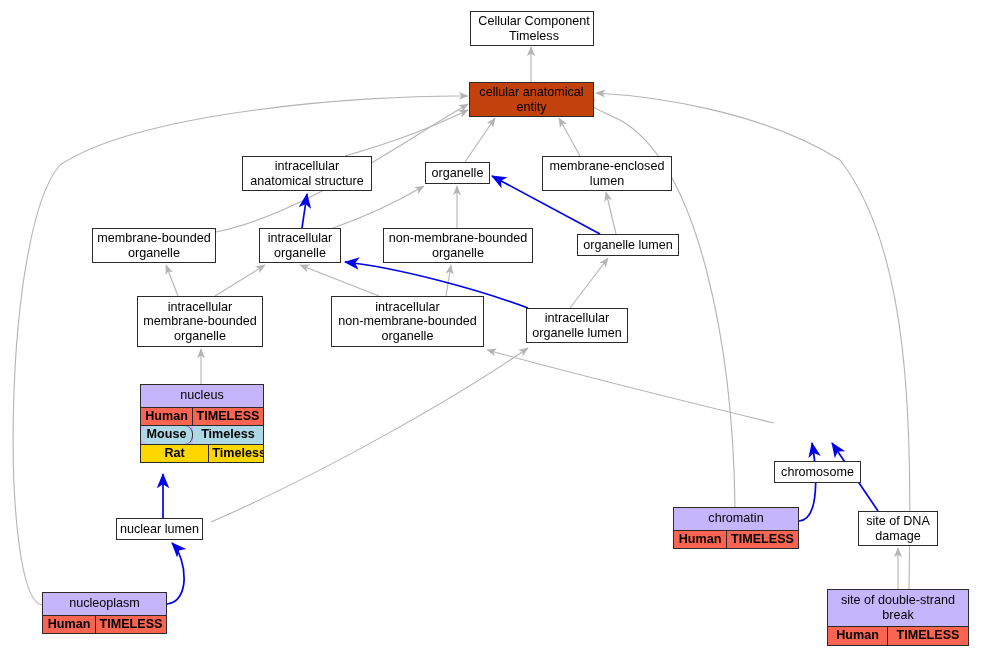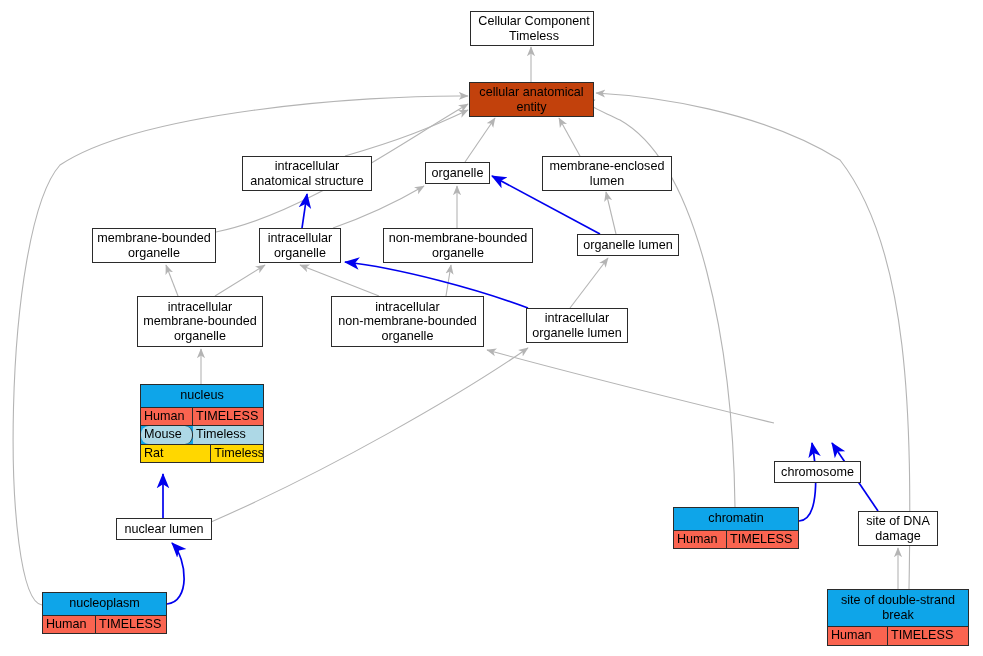--- a/index.html
+++ b/index.html
@@ -19,43 +19,44 @@
     align-items:center;
     justify-content:center;
     padding:0 4px;
     white-space:nowrap;
     z-index:5;
   }
   .tbl{
     position:absolute;
     box-sizing:border-box;
     border:1.4px solid #2b2b2b;
-    background:#0ea5e9;
+    background:#c4b5fd;
     z-index:6;
     font-size:12.6px;
     line-height:14.6px;
   }
   .tbl .title{
     box-sizing:border-box;
     text-align:center;
     color:#000;
     padding:3px 4px 4px 4px;
     white-space:nowrap;
   }
   .tbl .row{
     display:flex;
     border-top:1.4px solid #2b2b2b;
   }
   .tbl .row .c{
     box-sizing:border-box;
-    text-align:left;
+    text-align:center;
     color:#000;
     padding:1px 3px 2px 3px;
     white-space:nowrap;
     overflow:hidden;
+    font-weight:bold;
   }
   .tbl .row .c.left{border-right:1.4px solid #2b2b2b;}
 </style>
 </head>
 <body>
 
 <div id="canvas">
 
   <svg id="edges" viewBox="0 0 983 656" xmlns="http://www.w3.org/2000/svg">
     <defs>
@@ -130,21 +131,21 @@
       </div>
       <div class="node" style="left: 331px; top: 296px; width: 153px; height: 51px; border-color: rgb(43, 43, 43); background: rgb(255, 255, 255);">
         <span><span>intracellular</span><br><span>non-membrane-bounded</span><br><span>organelle</span></span>
       </div>
       <div class="node" style="left: 526px; top: 308px; width: 102px; height: 35px; border-color: rgb(43, 43, 43); background: rgb(255, 255, 255);">
         <span><span>intracellular</span><br><span>organelle lumen</span></span>
       </div>
       <div class="node" style="left: 774px; top: 417px; width: 87px; height: 22px; border-color: rgb(43, 43, 43); background: rgb(255, 255, 255); margin-top: 44px;">
         <span><span>chromosome</span></span>
       </div>
-      <div class="node" style="left: 116px; top: 518px; width: 96px; height: 22px; border-color: rgb(43, 43, 43); background: rgb(255, 255, 255);">
+      <div class="node" style="left: 116px; top: 518px; width: 87px; height: 22px; border-color: rgb(43, 43, 43); background: rgb(255, 255, 255);">
         <span><span>nuclear lumen</span></span>
       </div>
       <div class="node" style="left: 858px; top: 511px; width: 80px; height: 35px; border-color: rgb(43, 43, 43); background: rgb(255, 255, 255);">
         <span><span>site of DNA</span><br><span>damage</span></span>
       </div>
     </div>
   <div id="table-layer">
       <div class="tbl" style="left: 140px; top: 384px; width: 124px; border-color: rgb(43, 43, 43);">
         <div class="title">nucleus</div>
         <div class="row">

